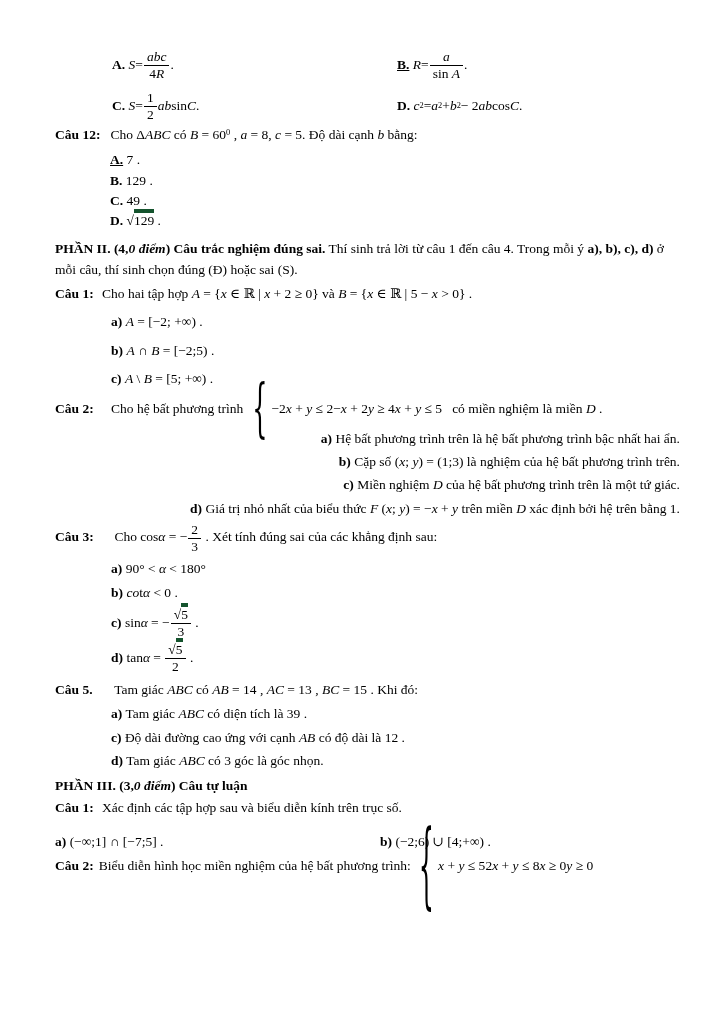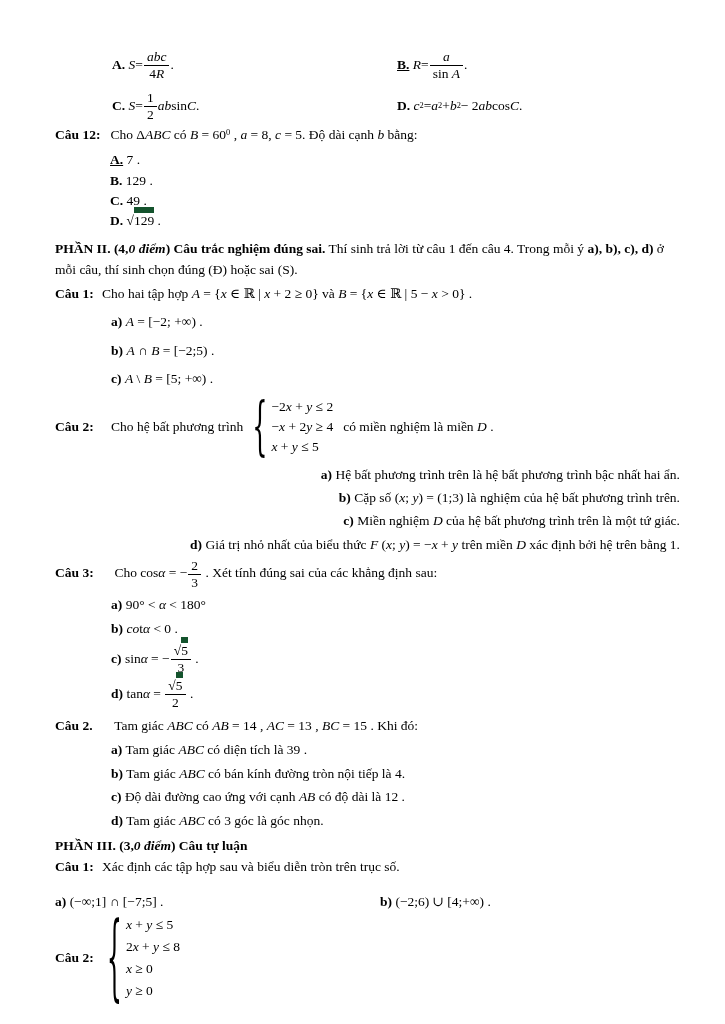--- a/index.html
+++ b/index.html
@@ -15,21 +15,21 @@
   .ul { text-decoration:underline; }
   sup { font-size:0.62em; vertical-align:0.5em; line-height:0; }
   sub { font-size:0.62em; vertical-align:-0.25em; line-height:0; }
   
   .fr { display:inline-flex; flex-direction:column; vertical-align:middle;
         text-align:center; line-height:1.18; padding:0 1px; }
   .fr .n { padding:0 3px; display:block; }
   .fr .d { border-top:1px solid #000; padding:0 3px; display:block; }
   
   .sq { white-space:nowrap; }
-  .rad { border-top:6px solid #14532d; }
+  .rad { border-top:4px solid #14532d; }
   
   .opt-grid { display:grid; grid-template-columns:285px auto; margin-left:57px; row-gap:3px; }
   .opt { min-height:38px; display:flex; align-items:center; }
   
   .qline { }
   .qlabel { font-weight:bold; display:inline-block; min-width:52px; }
   .qlabel.w56 { min-width:56px; }
   .ansrow { display:flex; margin-left:55px; margin-top:5px;flex-direction:column; }
   .ansrow .c1 { width:148px; } .ansrow .c2 { width:139px; } .ansrow .c3 { width:135px; }
   .heading { margin-top:8px; line-height:1.55; }
@@ -38,21 +38,21 @@
   .items3 .item { margin:4px 0 4px 56px; }
   .items3 .item.tall { margin:2px 0 2px 56px; }
   .items4 .item { margin:5px 0 5px 56px; line-height:1.38; }
   
   .qrow { display:flex; align-items:center; margin-top:4px; }
   .sys { display:inline-flex; align-items:center; }
   .br { display:inline-block; transform-origin:center; font-weight:400;
         font-family:"DejaVu Serif",serif; line-height:1; }
   .br3 { font-size:24px; transform:scaleY(2.65); }
   .br4 { font-size:24px; transform:scaleY(3.9); }
-  .sys .lines { display:flex; flex-direction:column; margin-left:4px; text-align:left; }
+  .sys .lines { display:flex; margin-left:4px; text-align:left; }
   .sys3 .lines > span { line-height:20px; }
   .sys4 .lines > span { line-height:22px; }
   .suffix { margin-left:10px; }
   .abrow { display:flex; margin-top:14px; }
   .abrow .acol { width:325px; }
   .footer { position:absolute; top:1028px; right:46px; font-weight:bold; }
 </style>
 </head>
 <body>
 
@@ -131,43 +131,43 @@
           <span class="n"><span class="sq">√<span class="rad">5</span></span></span>
           <span class="d">3</span>
         </span> .</div>
     <div class="item tall"><b>d)</b> tan<i>α</i> = <span class="fr">
           <span class="n"><span class="sq">√<span class="rad">5</span></span></span>
           <span class="d">2</span>
         </span> .</div>
   </div>
 
   <div class="qline" style="margin-top:5px">
-    <span class="qlabel w56">Câu 2.</span>
+    <span class="qlabel w56">Câu 5.</span>
     <span>Tam giác <i>ABC</i> có <i>AB</i> = 14 , <i>AC</i> = 13 , <i>BC</i> = 15 . Khi đó:</span>
   </div>
   <div class="items4">
     <div class="item"><b>a)</b> Tam giác <i>ABC</i> có diện tích là 39 .</div>
-    <div class="item"><b>b)</b> Tam giác <i>ABC</i> có bán kính đường tròn nội tiếp là 4.</div>
     <div class="item"><b>c)</b> Độ dài đường cao ứng với cạnh <i>AB</i> có độ dài là 12 .</div>
     <div class="item"><b>d)</b> Tam giác <i>ABC</i> có 3 góc là góc nhọn.</div>
   </div>
 
   <p class="heading" style="margin-top:2px"><b>PHẦN III. (3,<i>0 điểm</i>) Câu tự luận</b></p>
 
   <div class="qline" style="margin-top:1px">
     <span class="qlabel" style="min-width:0;margin-right:5px">Câu 1:</span>
-    <span>Xác định các tập hợp sau và biểu diễn tròn trên trục số.</span>
+    <span>Xác định các tập hợp sau và biểu diễn kính trên trục số.</span>
   </div>
   <div class="abrow">
     <span class="acol"><b>a)</b> (−∞;1] ∩ [−7;5] .</span>
     <span class="bcol"><b>b)</b> (−2;6) ∪ [4;+∞) .</span>
   </div>
 
   <div class="qrow" style="margin-top:2px">
     <span class="qlabel" style="min-width:0;margin-right:5px">Câu 2:</span>
+    <span>Biểu diễn hình học miền nghiệm của hệ bất phương trình:</span>
     <span class="sys sys4" style="margin-left:8px">
       <span class="br br4">{</span>
       <span class="lines">
         <span><i>x</i> + <i>y</i> ≤ 5</span>
         <span>2<i>x</i> + <i>y</i> ≤ 8</span>
         <span><i>x</i> ≥ 0</span>
         <span><i>y</i> ≥ 0</span>
       </span>
     </span>
   </div>

